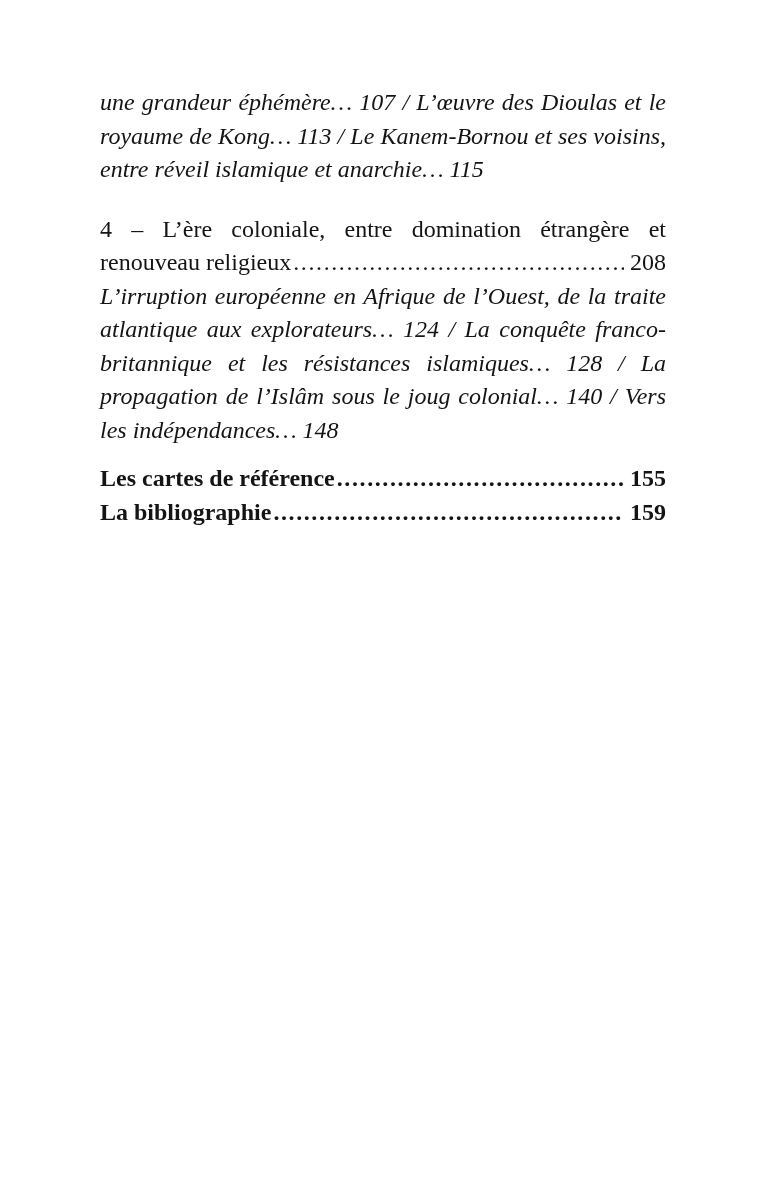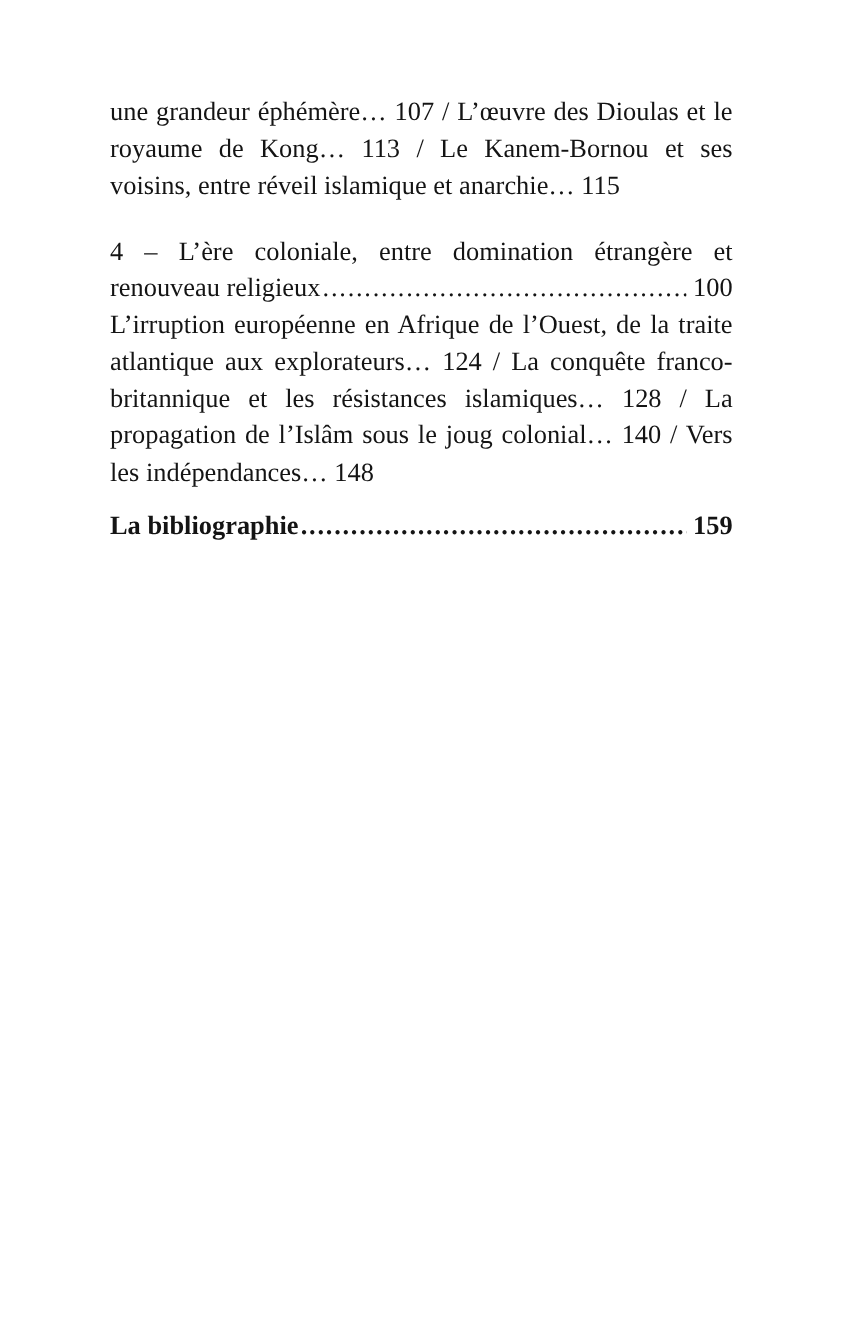--- a/index.html
+++ b/index.html
@@ -18,20 +18,21 @@
     position: absolute;
     left: 100px;
     top: 86px;
     width: 566px;
     color: #141414;
     font-size: 24px;
     line-height: 33.5px;
     -webkit-font-smoothing: antialiased;
   }
   .para-italic {
+    font-style: italic;
     text-align: justify;
     margin: 0;
   }
   .continuation {
     margin-bottom: 26px;
   }
   .chapter-heading {
     font-weight: normal;
     margin: 0;
   }
@@ -75,28 +76,33 @@
 
 <div class="page-text" style="color: rgb(20, 20, 20);">
 
   <p class="para-italic continuation">une grandeur éphémère… 107 / L’œuvre des Dioulas et le royaume de Kong… 113 / Le Kanem-Bornou et ses voisins, entre réveil islamique et anarchie… 115</p>
 
   <div class="chapter-heading">
     <div class="justify-full">4 – L’ère coloniale, entre domination étrangère et</div>
     <div class="toc-line">
       <span class="label">renouveau religieux</span>
       <span class="leader"></span>
-      <span class="pagenum">100</span>
+      <span class="pagenum">208</span>
     </div>
   </div>
 
   <p class="para-italic subsections">L’irruption européenne en Afrique de l’Ouest, de la traite atlantique aux explorateurs… 124 / La conquête franco-britannique et les résistances islamiques… 128 / La propagation de l’Islâm sous le joug colonial… 140 / Vers les indépendances… 148</p>
 
   <div class="back-matter">
 
+    <div class="toc-entry toc-line">
+      <span class="label">Les cartes de référence</span>
+      <span class="leader"></span>
+      <span class="pagenum">155</span>
+    </div>
 
 
     <div class="toc-entry toc-line">
       <span class="label">La bibliographie</span>
       <span class="leader"></span>
       <span class="pagenum">159</span>
     </div>
 
   </div>
 

